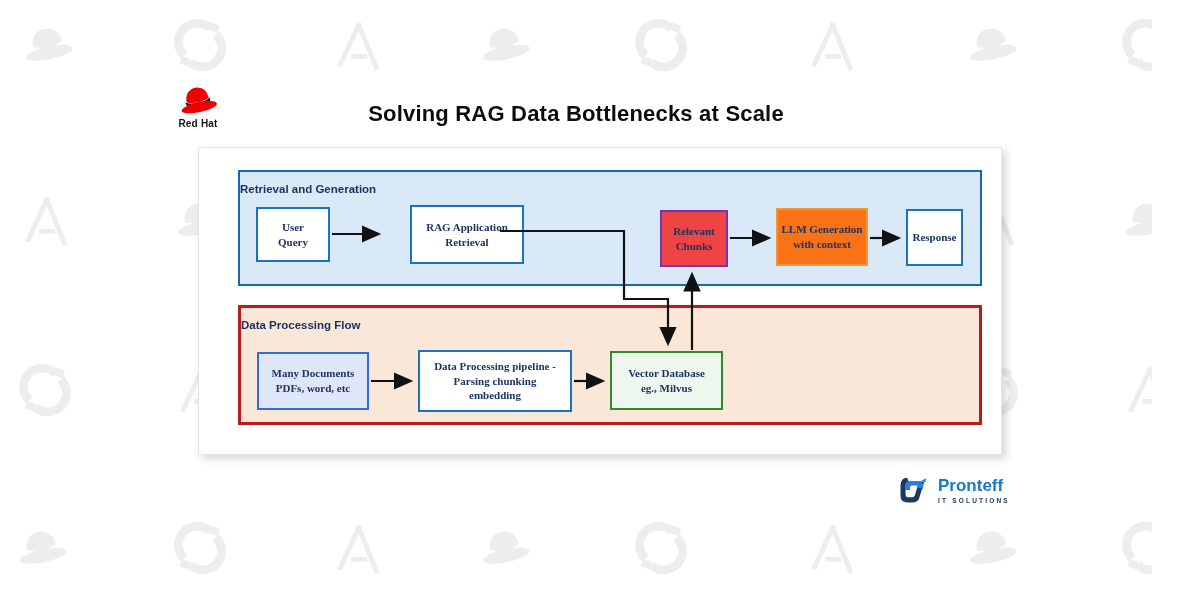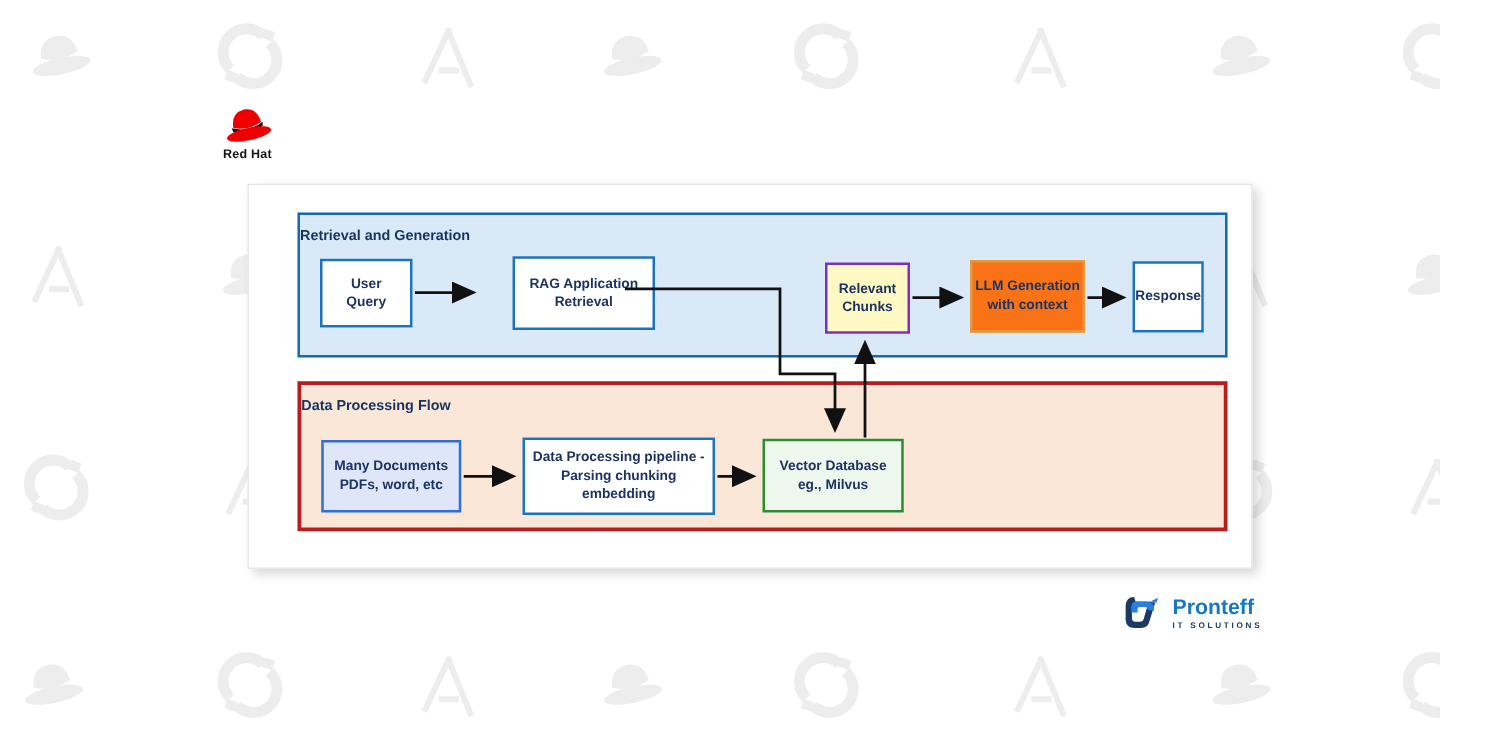--- a/index.html
+++ b/index.html
@@ -29,25 +29,25 @@
   #section-processing{top:305px;width:744px;height:120px;background:#fae7d7;border:3px solid #b91c1c;}
   .section-label{
     position:absolute;left:0;right:0;top:11px;text-align:left;
     font-size:11.5px;font-weight:bold;color:#17325c;
   }
   
   .node{
     position:absolute;box-sizing:border-box;z-index:4;
     display:flex;align-items:center;justify-content:center;text-align:center;
     font-size:11px;font-weight:bold;color:#1d3461;line-height:1.35;
-    white-space:pre-line;background:#ffffff;border:2px solid #1a73c2;padding:2px;
+    white-space:pre-line;background:#ffffff;border:2px solid #1a73c2;padding:2px;font-family:Liberation Serif, serif;
   }
   #node-user-query   {left:256px;top:207px;width:74px; height:55px;}
   #node-rag-app      {left:386px;top:205px;width:114px;height:59px;margin-left:24px;}
-  #node-relevant-chunks{left:660px;top:210px;width:68px;height:57px;background:#fef9c3;border-color:#7b2fbf;}
+  #node-relevant-chunks{left:660px;top:210px;width:68px;height:57px;background:#ef4444;border-color:#7b2fbf;}
   #node-llm-gen      {left:776px;top:208px;width:92px;height:58px;background:#f97316;border-color:#e8973a;}
   #node-response     {left:906px;top:209px;width:57px;height:57px;}
   #node-many-docs    {left:257px;top:352px;width:112px;height:58px;background:#dfe6fa;border-color:#2f6ed5;}
   #node-pipeline     {left:418px;top:350px;width:154px;height:62px;}
   #node-vector-db    {left:610px;top:351px;width:113px;height:59px;background:#eef7ee;border-color:#2e8b2e;text-align:center;}
   
   #arrows{position:absolute;inset:0;z-index:5;pointer-events:none;}
   
   #pronteff-logo{position:absolute;left:896px;top:467px;width:140px;height:46px;z-index:3;display:flex;align-items:center;}
   #pronteff-logo svg{width:36px;height:36px;flex:0 0 auto;}
@@ -253,20 +253,21 @@
     <svg viewBox="0 0 64 48">
       <g transform="rotate(-12 32 26)">
         <path d="M 15 24 Q 16 6 32 5 Q 48 6 49 24 Q 32 31 15 24 Z" fill="#ee0000"></path>
         <path d="M 13 24 Q 32 33 51 24 L 50 29 Q 32 37 14 29 Z" fill="#151515"></path>
         <ellipse cx="32" cy="35" rx="27" ry="7.5" fill="#ee0000"></ellipse>
       </g>
     </svg>
     <div class="rh-text">Red Hat</div>
   </div>
 
+  <div id="main-title">Solving RAG Data Bottlenecks at Scale</div>
 
   <div id="panel"></div>
 
   <div class="section" id="section-retrieval">
     <div class="section-label">Retrieval and Generation</div>
   </div>
 
   <div class="section" id="section-processing">
     <div class="section-label">Data Processing Flow</div>
   </div>

